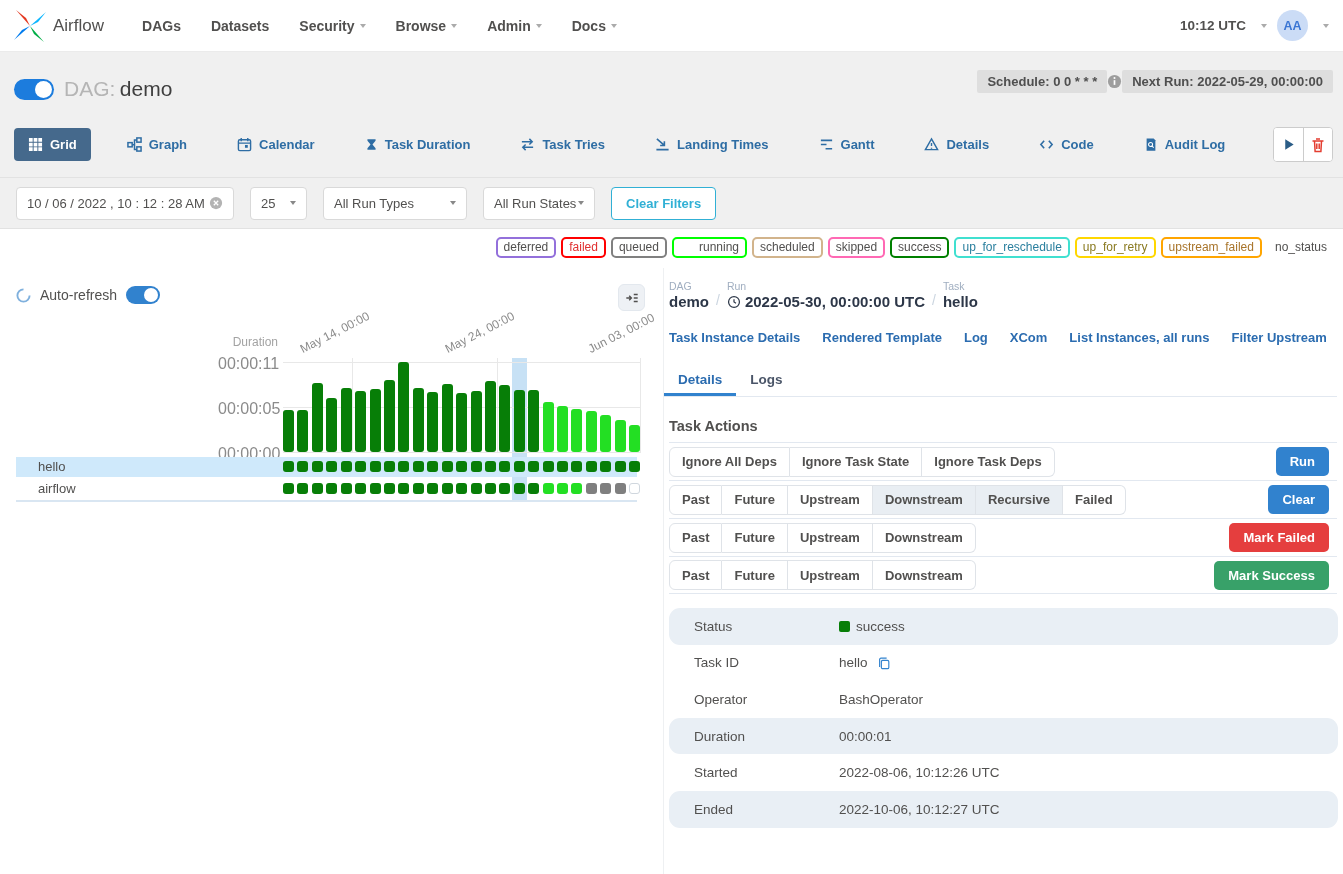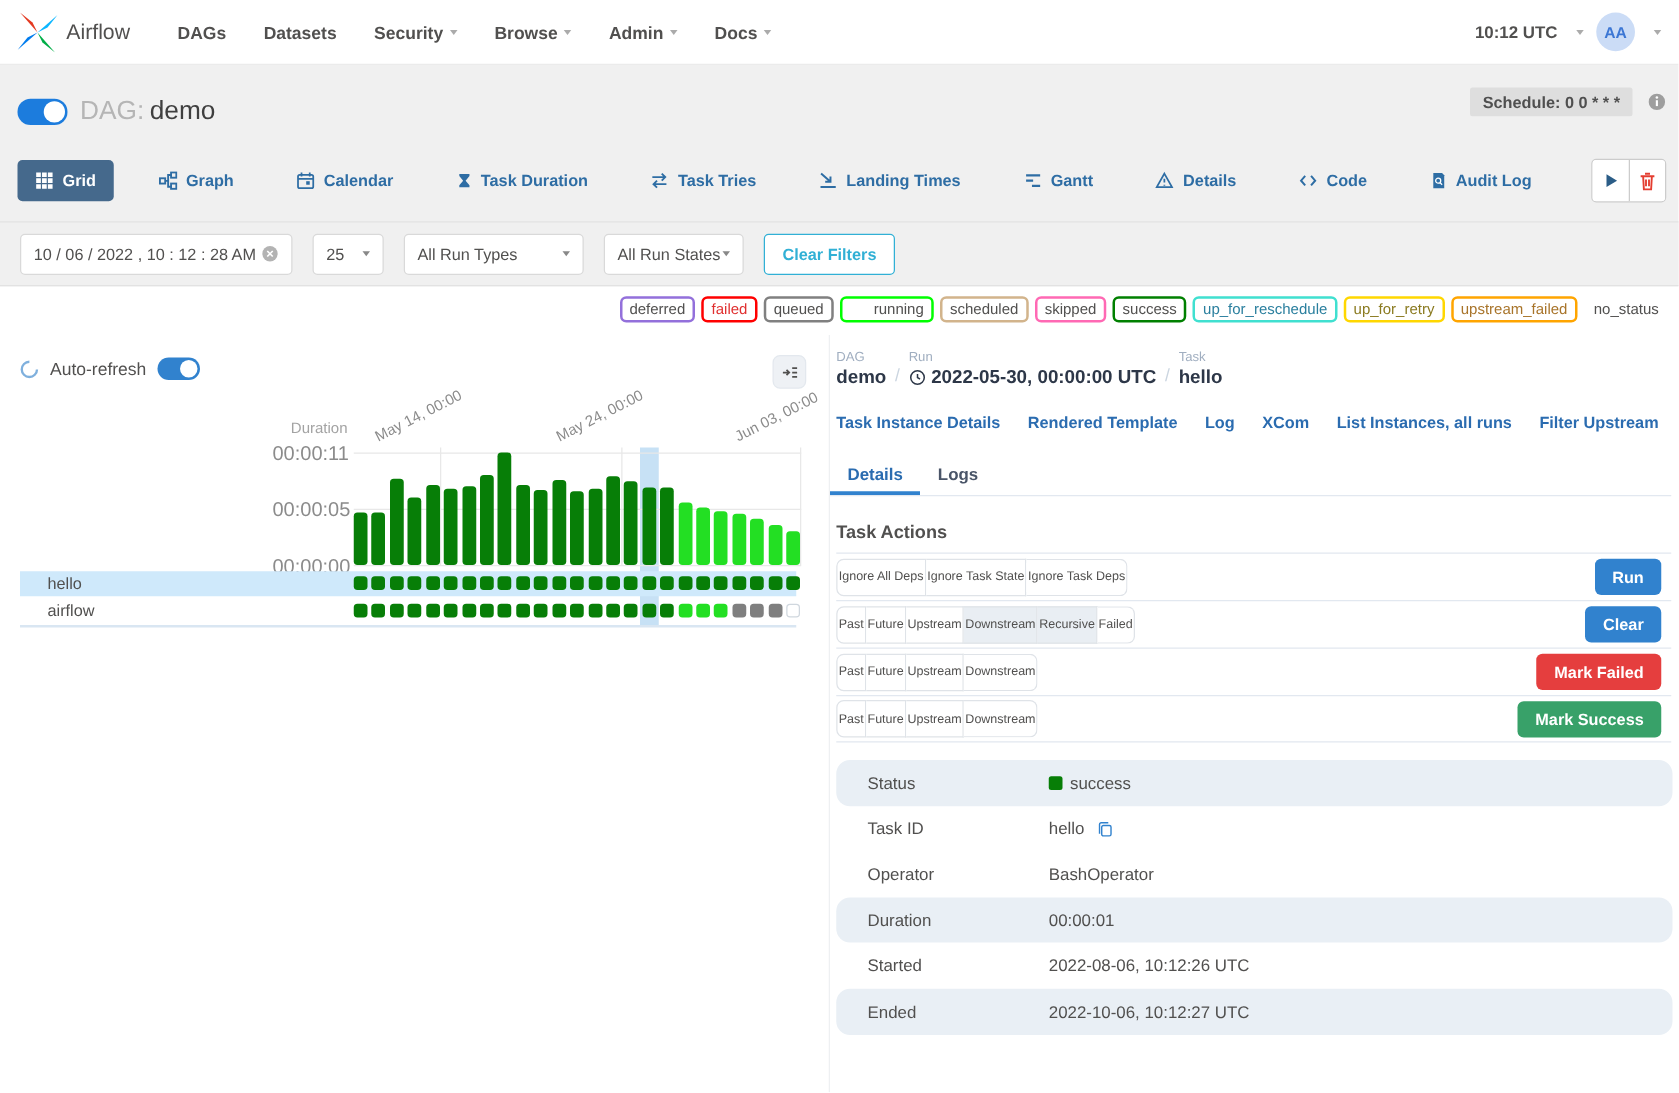--- a/index.html
+++ b/index.html
@@ -16,21 +16,21 @@
   .nav-items { display:flex; gap:30px; margin-left:38px; align-items:center; }
   .nav-item { font-size:14px; font-weight:bold; color:#51504f; cursor:pointer; display:flex; align-items:center; }
   .caret { width:0; height:0; border-left:3.5px solid transparent; border-right:3.5px solid transparent;
     border-top:4.5px solid #ababab; display:inline-block; margin-left:5px; }
   .nav-right { margin-left:auto; display:flex; align-items:center; gap:10px; }
   .clock-txt { font-size:13.5px; font-weight:bold; }
   .avatar { width:31px; height:31px; border-radius:50%; background:#cbdcf6; color:#3b76d4;
     font-size:12.5px; font-weight:bold; display:flex; align-items:center; justify-content:center; }
   
   .subheader { position:absolute; top:52px; left:0; right:0; height:177px; background:#f0f0f0; }
-  .badges-row { position:absolute; top:18px; right:10px; display:flex; gap:12px; align-items:center;padding-left:28px; }
+  .badges-row { position:absolute; top:18px; right:10px; display:flex; gap:0; align-items:center;padding-left:28px; }
   .badge-gray { background:#dedede; border-radius:2px; padding:4px 10px; font-size:13px; font-weight:bold; color:#4f4f4f; }
   .dag-row { position:absolute; top:25px; left:14px; display:flex; align-items:center; gap:10px; }
   .toggle { border-radius:11px; position:relative; cursor:pointer; }
   .toggle-lg { width:40px; height:21px; background:#1c7cdd; }
   .toggle-lg .knob { position:absolute; right:2px; top:2px; width:17px; height:17px; border-radius:50%; background:#fff; }
   .toggle-sm { width:34px; height:18px; background:#3182ce; border-radius:9px; }
   .toggle-sm .knob { position:absolute; right:2px; top:2px; width:14px; height:14px; border-radius:50%; background:#fff; }
   .dag-prefix { font-size:21px; color:#b5b5b5; }
   .dag-name { font-size:21px; color:#3f3f3f; font-weight:500; }
   .tabbar { position:absolute; top:75px; left:14px; right:10px; display:flex; gap:22px; align-items:center; }
@@ -82,22 +82,22 @@
   .ti-links { position:absolute; top:62px; left:5px; display:flex; gap:22px; }
   .ti-link { font-size:13px; font-weight:bold; color:#2b6cb0; cursor:pointer; white-space:nowrap; }
   .panel-tabs { position:absolute; top:98px; left:0; right:6px; height:31px; border-bottom:1px solid #e2e8f0; display:flex; }
   .panel-tab { font-size:13.5px; font-weight:bold; color:#4a5568; padding:6px 14px 7px; cursor:pointer; }
   .panel-tab.active { color:#2b6cb0; border-bottom:3px solid #3182ce; }
   .actions-title { position:absolute; top:150px; left:5px; font-size:14.5px; font-weight:bold; color:#51504f; }
   .action-rows { position:absolute; top:174px; left:5px; right:6px; }
   .action-row { height:38px; border-top:1px solid #e2e8f0; display:flex; align-items:center; justify-content:space-between; }
   .action-rows .action-row:last-child { border-bottom:1px solid #e2e8f0; }
   .btn-group { display:flex; }
-  .group-btn { height:30px; padding:0 1px; background:#fff; border:1px solid #dfe3e8; border-left-width:0;
-    font-size:10px; font-weight:normal; color:#51504f; cursor:pointer; font-family:inherit; }
+  .group-btn { height:30px; padding:0 12px; background:#fff; border:1px solid #dfe3e8; border-left-width:0;
+    font-size:13px; font-weight:bold; color:#51504f; cursor:pointer; font-family:inherit; }
   .group-btn:first-child { border-left-width:1px; border-radius:6px 0 0 6px; }
   .group-btn:last-child { border-radius:0 6px 6px 0; }
   .group-btn.pressed { background:#e9eef3; }
   .action-btn { height:29px; padding:0 14px; margin-right:8px; border:none; border-radius:5px;
     color:#fff; font-size:13px; font-weight:bold; cursor:pointer; font-family:inherit; }
   .detail-table { position:absolute; top:340px; left:5px; width:669px; }
   .detail-row { height:36.6px; display:flex; align-items:center; font-size:13.5px; color:#51504f;border-radius:11px; }
   .detail-row.striped { background:#e9eff5; }
   .detail-label { width:170px; padding-left:25px; flex:none; }
   .detail-value { display:flex; align-items:center; gap:6px; }
@@ -156,20 +156,21 @@
   <div class="subheader">
     <div class="badges-row">
       <span class="badge-gray">Schedule: 0 0 * * *</span>
       <span style="display:flex;">
         <svg width="15" height="15" viewBox="0 0 16 16">
             <circle cx="8" cy="8" r="7" fill="#9e9e9e"></circle>
             <rect x="7.1" y="6.6" width="1.8" height="5" fill="#fff"></rect>
             <circle cx="8" cy="4.2" r="1.1" fill="#fff"></circle>
           </svg>
       </span>
+      <span class="badge-gray">Next Run: 2022-05-29, 00:00:00</span>
     </div>
     <div class="dag-row">
       <span class="toggle toggle-lg">
           <span class="knob"></span>
         </span>
       <span>
         <span class="dag-prefix">DAG:</span>
         <span class="dag-name">demo</span>
       </span>
     </div>

